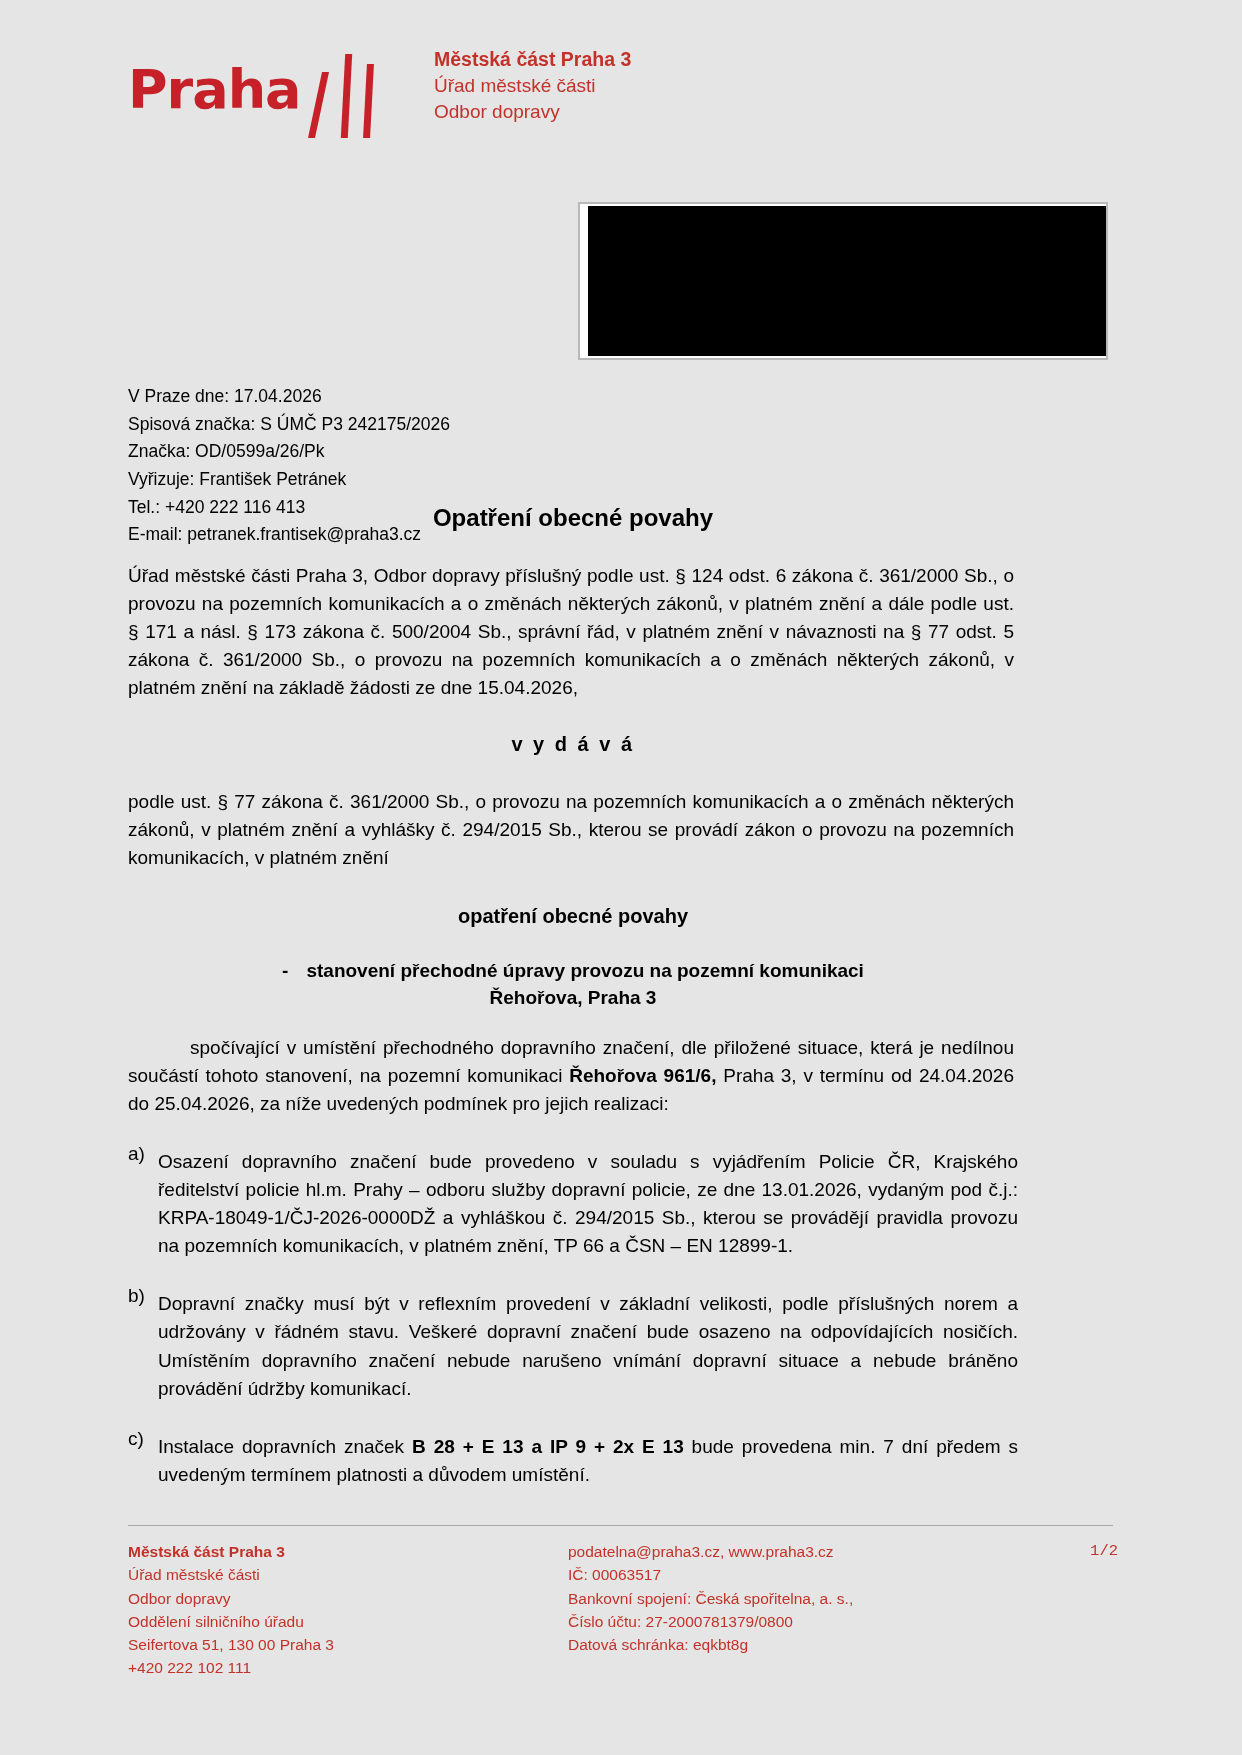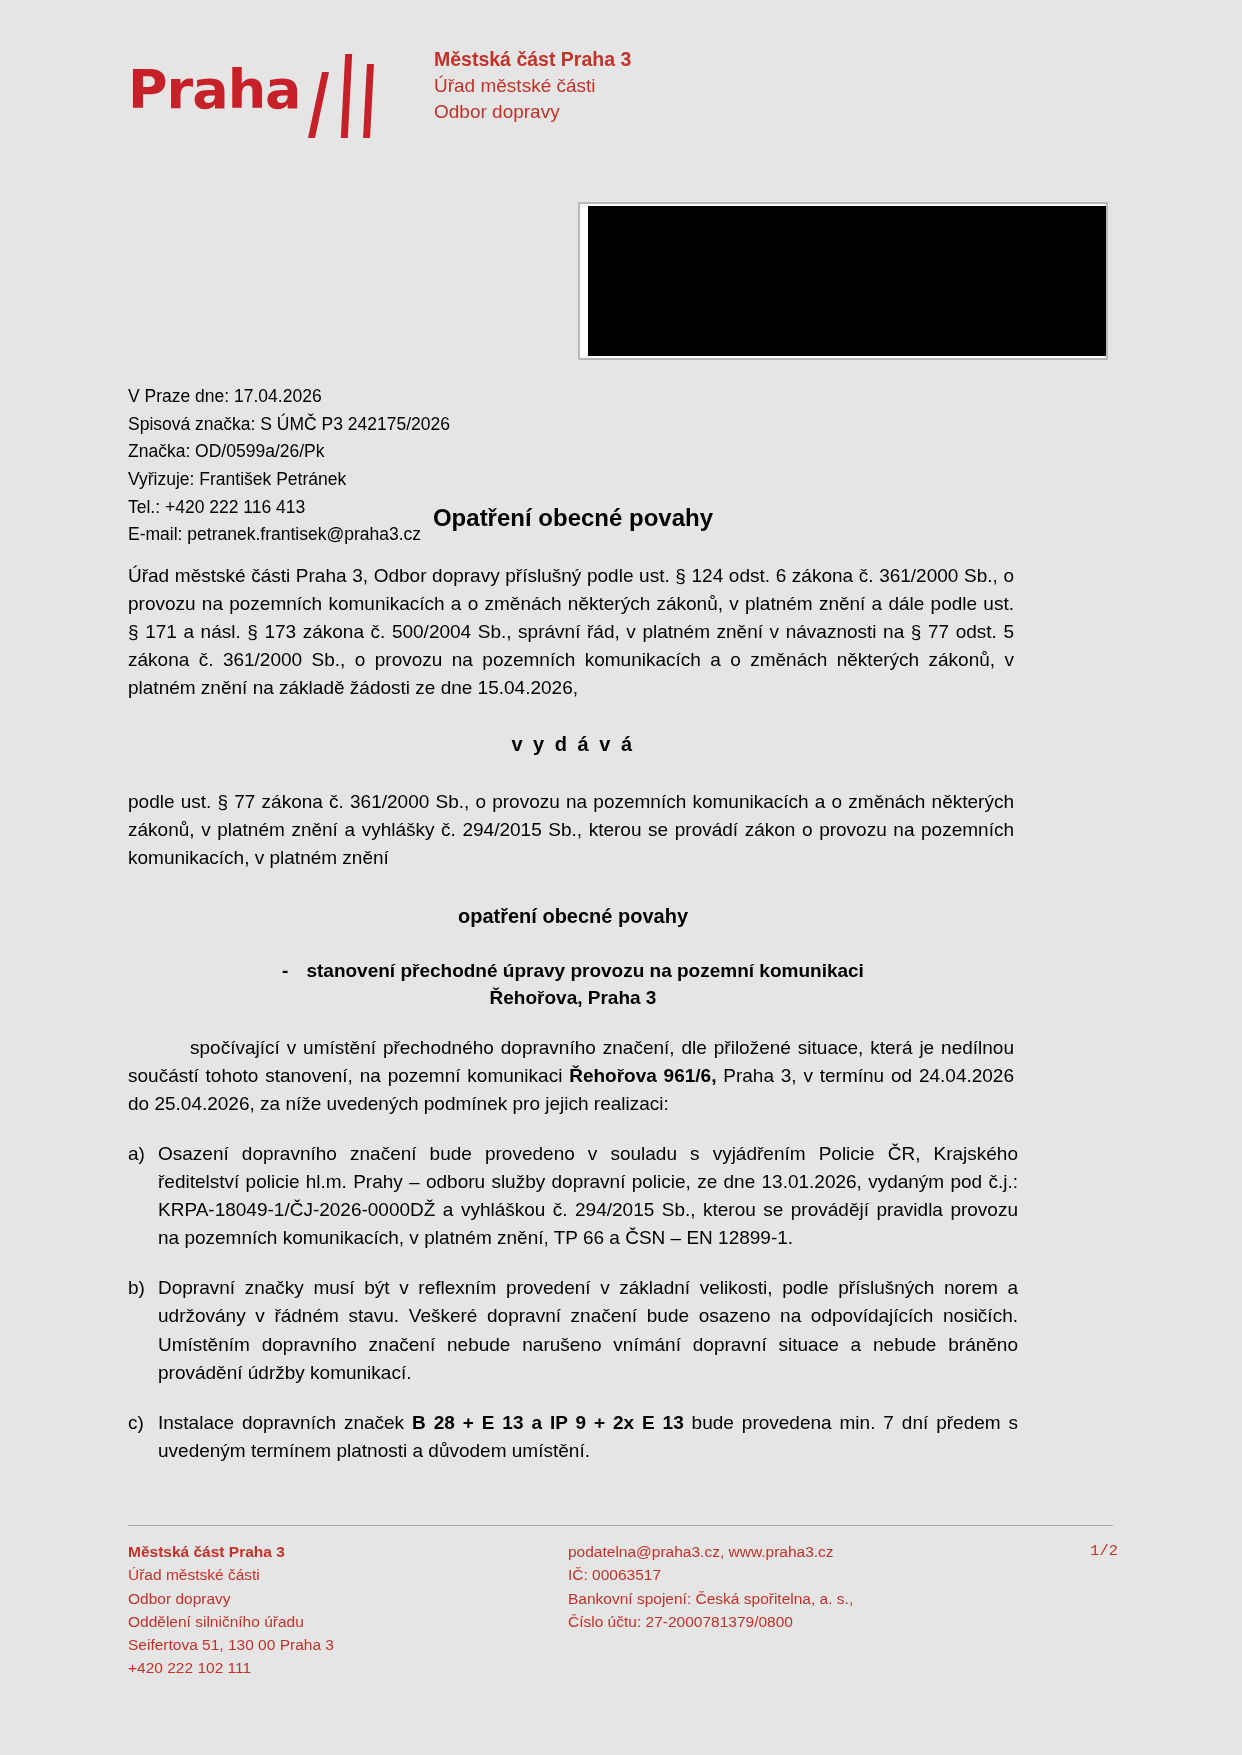--- a/index.html
+++ b/index.html
@@ -179,20 +179,21 @@
     margin-bottom: 22px;
     text-align: justify;
   }
   ol.conds > li .marker {
     flex: 0 0 auto;
     width: 30px;
   }
   ol.conds > li .ctext {
     flex: 1 1 auto;
     text-align: justify;
+    margin-top: 8px;
   }
 
   
   .footer-rule {
     position: absolute;
     left: 128px;
     top: 1525px;
     width: 985px;
     border-top: 1.5px solid #a9a9a9;
   }
@@ -305,17 +306,18 @@
       <div>Odbor dopravy</div>
       <div>Oddělení silničního úřadu</div>
       <div>Seifertova 51, 130 00 Praha 3</div>
       <div>+420 222 102 111</div>
     </div>
     <div class="footer-col-b">
       <div>podatelna@praha3.cz, www.praha3.cz</div>
       <div>IČ: 00063517</div>
       <div>Bankovní spojení: Česká spořitelna, a. s.,</div>
       <div>Číslo účtu: 27-2000781379/0800</div>
+      <div>Datová schránka: eqkbt8g</div>
     </div>
     <div class="footer-col-c">1/2</div>
   </div>
 
 </div>
 
 </body></html>

